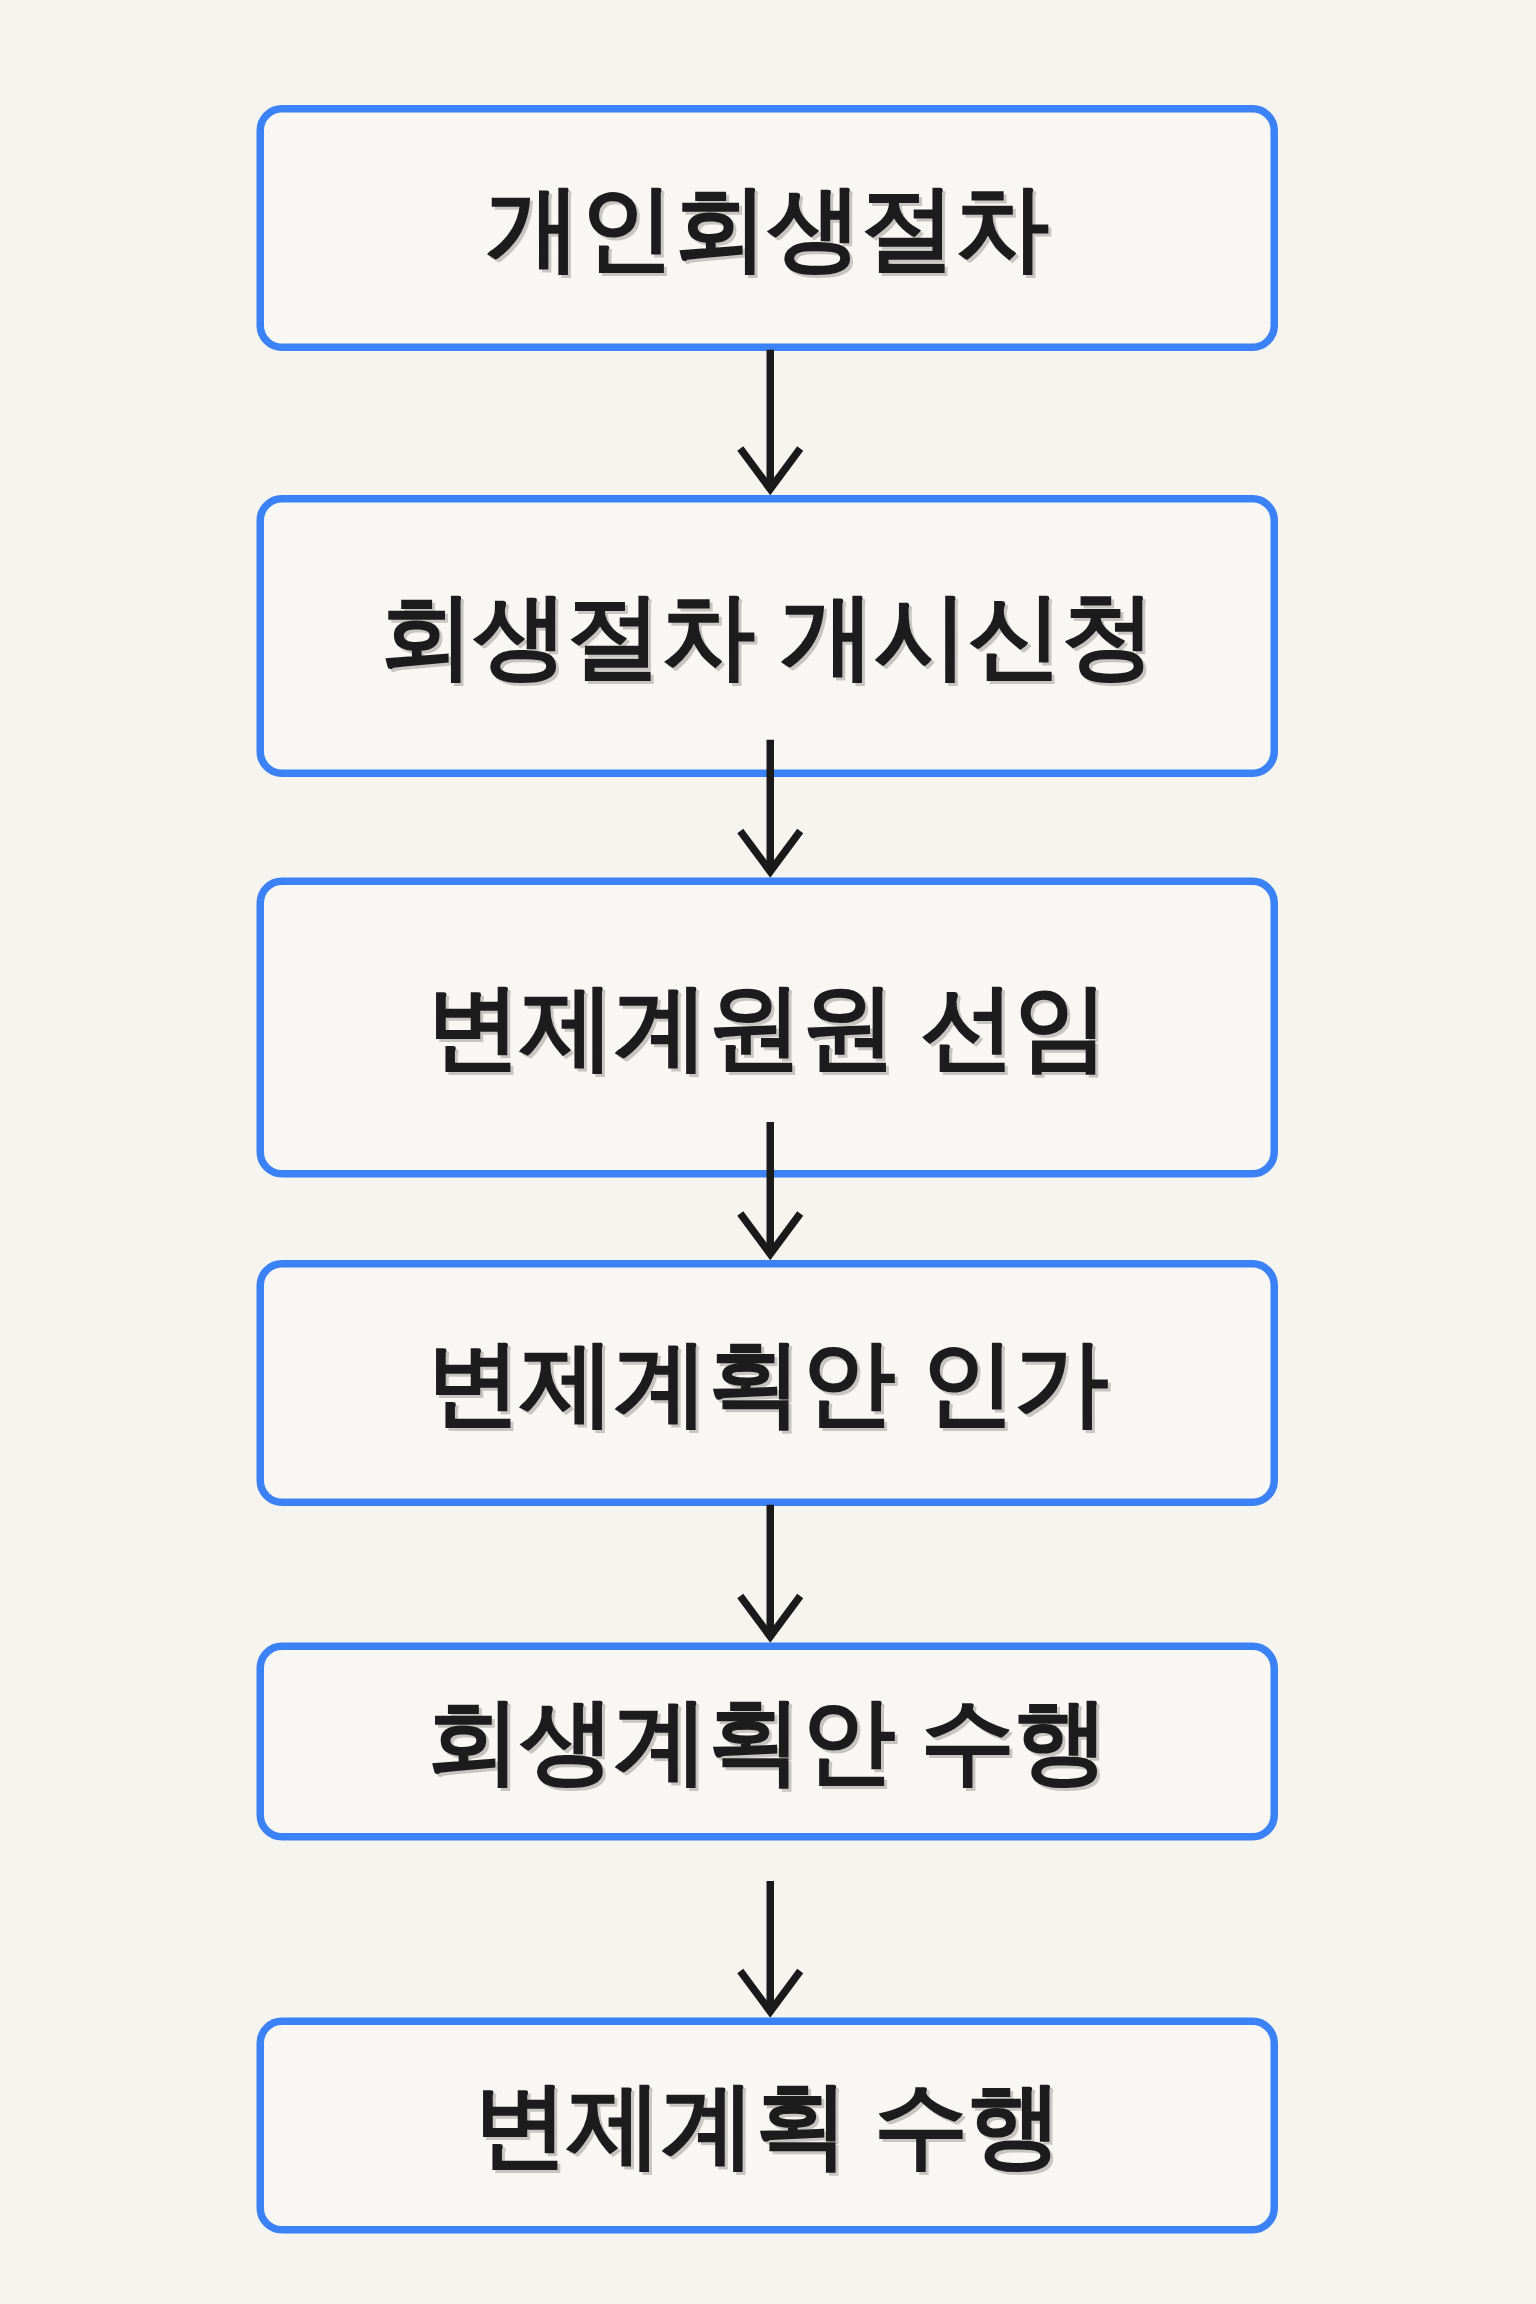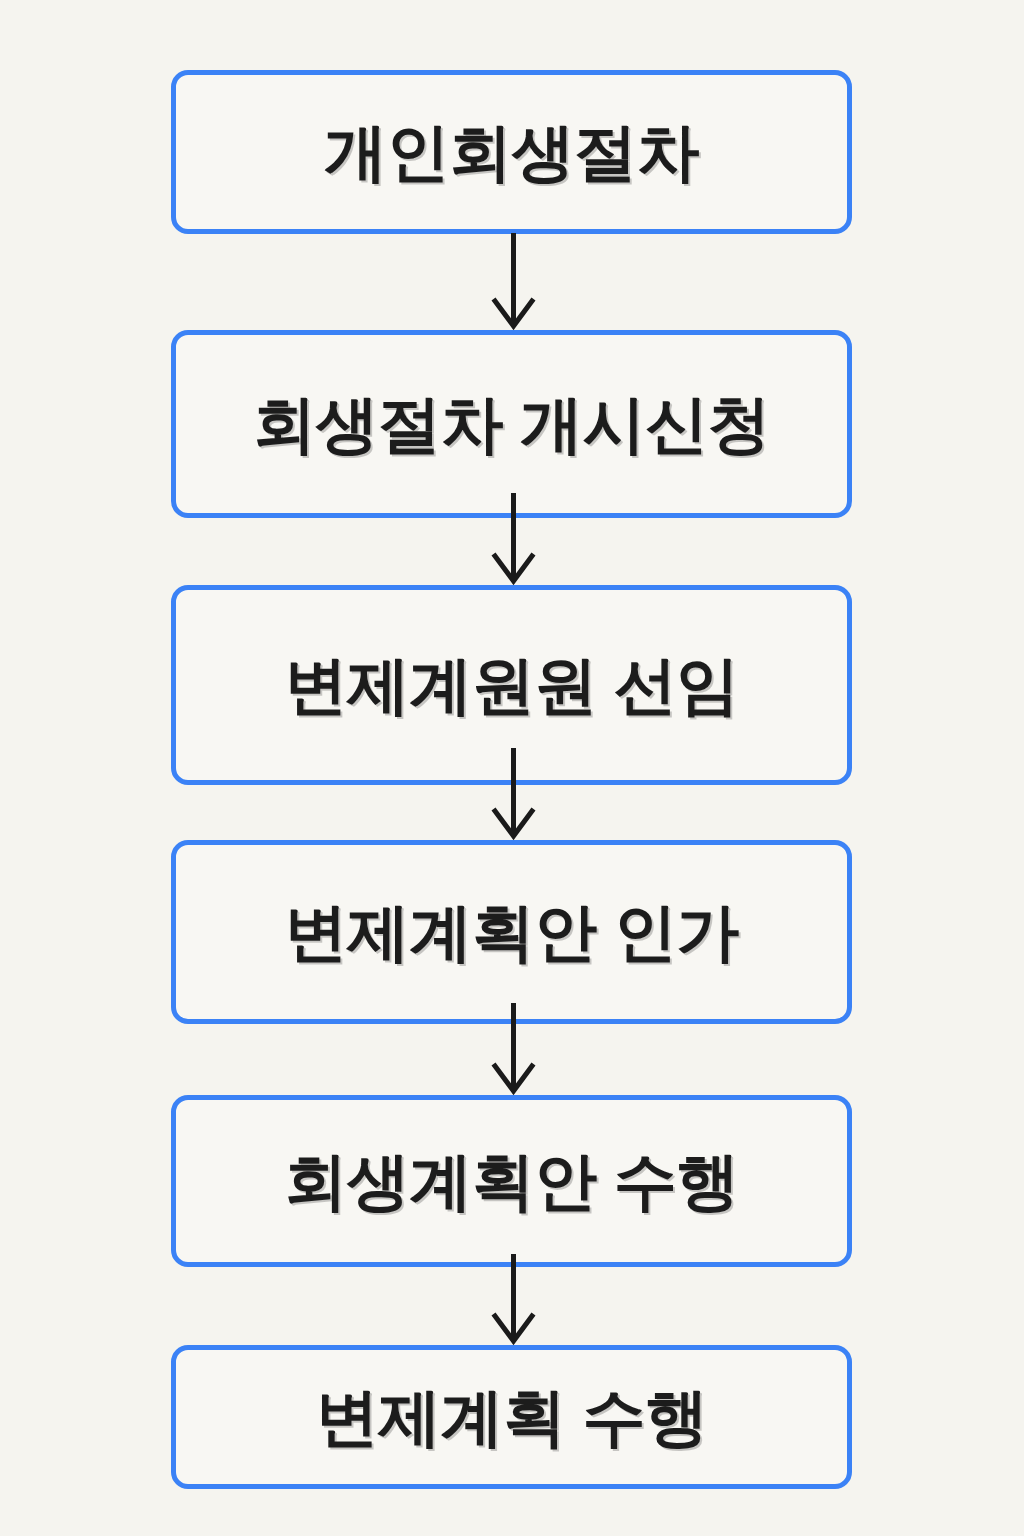--- a/index.html
+++ b/index.html
@@ -44,22 +44,22 @@
     letter-spacing: -0.5px;
     line-height: 1.05;
     white-space: nowrap;
     text-shadow: 2px 2px 0 rgba(0, 0, 0, 0.20);
     -webkit-font-smoothing: antialiased;
   }
 
   .node-1 { top: 70px;   height: 164px; }
   .node-2 { top: 330px;  height: 188px; }
   .node-3 { top: 585px;  height: 200px; text-align: right; }
-  .node-4 { top: 840px;  height: 184px; }
-  .node-5 { top: 1095px; height: 172px; }
+  .node-4 { top: 840px;  height: 164px; }
+  .node-5 { top: 1095px; height: 132px; }
   .node-6 { top: 1345px; height: 144px; }
 
   
   .connector {
     position: absolute;
     left: 489px;
     width: 49px;
     pointer-events: none;
   }
   .connector svg {

